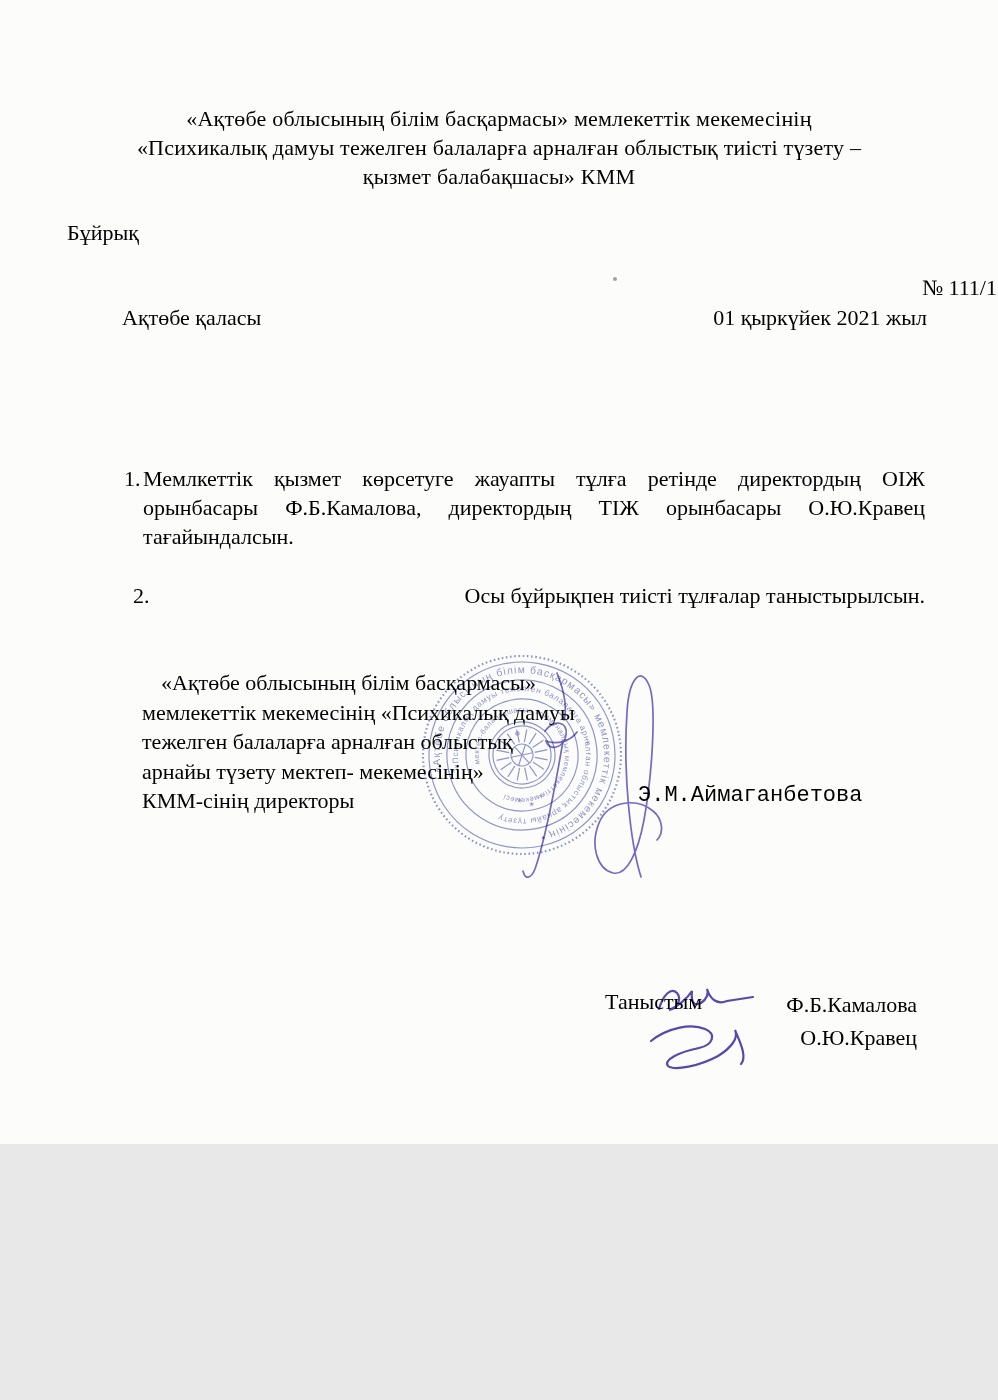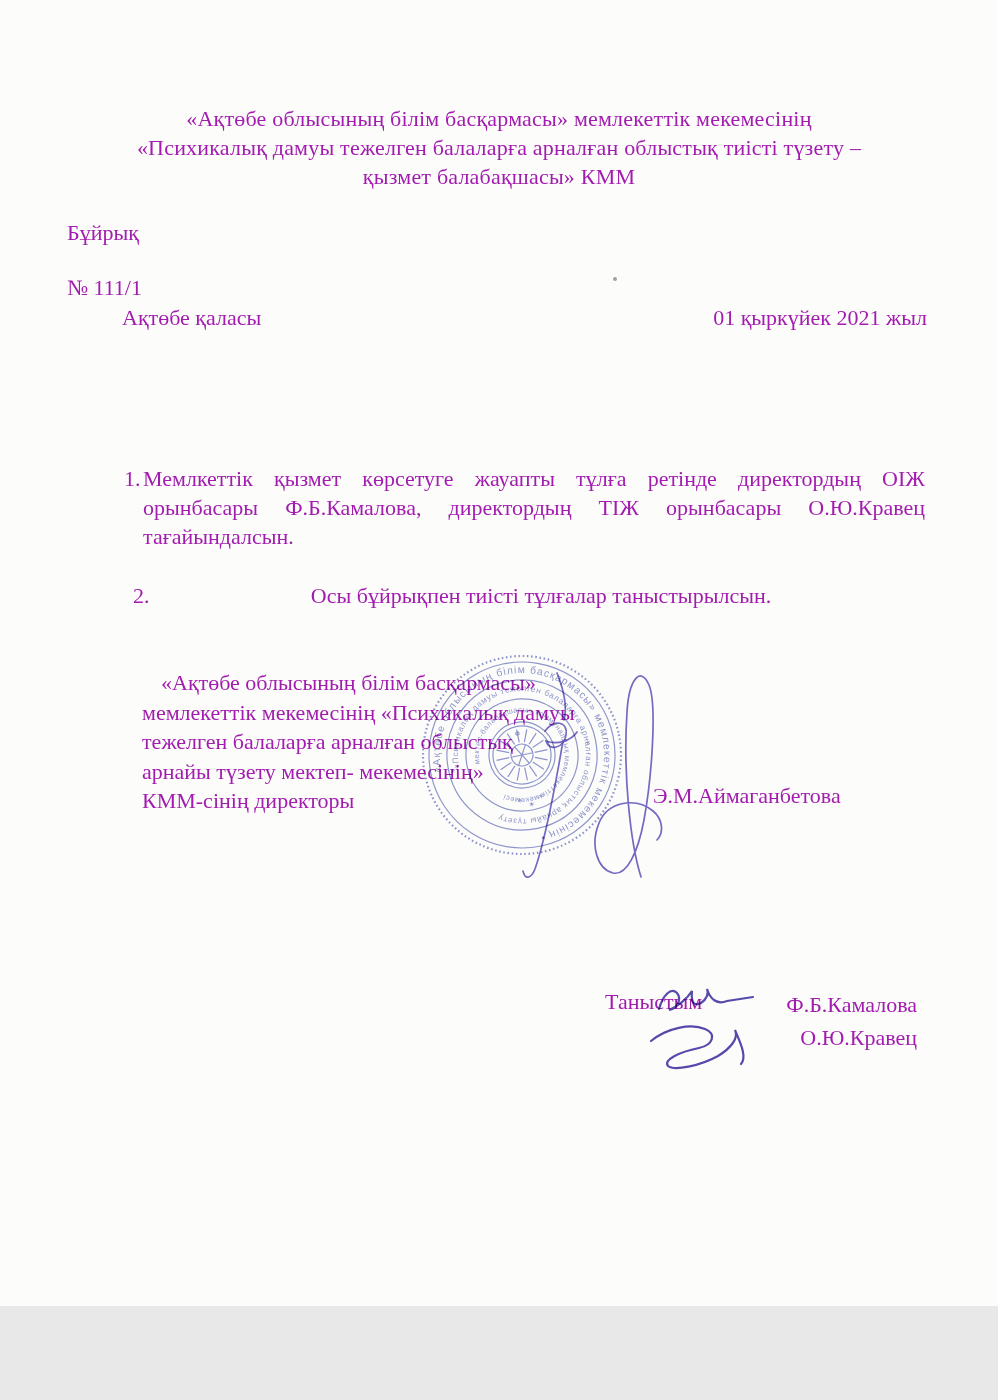--- a/index.html
+++ b/index.html
@@ -1,49 +1,49 @@
 <!DOCTYPE html>
 <html><head>
 <meta charset="utf-8">
 <style>
   html, body { margin: 0; padding: 0; }
   body { background: #e8e8e8; }
   .page {
     position: relative;
     width: 998px;
-    height: 1306px;
+    height: 1144px;
     margin: 0 auto;
     background: #fcfcfa;
     overflow: hidden;
     font-family: "Liberation Serif", "DejaVu Serif", serif;
-    color: #a21caf;
+    color: #000000;
     font-size: 22px;
     line-height: 28px;
   }
   .abs { position: absolute; }
 
   .org-header { top: 104px; left: 0; width: 998px; text-align: center; line-height: 29px; letter-spacing: 0.2px; }
   .doc-type   { top: 219px; left: 67px; width: 930px; }
-  .doc-number { top: 274px; left: 67px; width: 930px; text-align: left; }
+  .doc-number { top: 274px; left: 67px; width: 930px; text-align: right; }
 
   .city-date-row { top: 304px; left: 122px; width: 805px; display: flex; justify-content: space-between; gap: 33px; }
 
   .subject { top: 375px; left: 183px; font-style: italic; line-height: 28px; letter-spacing: 0.3px; }
 
   .order-item { display: flex; align-items: flex-start; line-height: 29px; }
   .item-1 { top: 464px; left: 124px; width: 801px; }
   .item-2 { top: 581px; left: 133px; width: 792px; }
   .order-item .num { flex: none; width: 19px; }
   .item-2 .num { width: 24px; }
   .order-item .itext { flex: 1; text-align: justify; }
-  .item-2 .itext { text-align: center; }
+  .item-2 .itext { text-align: right; }
 
   .signer-block { top: 668px; left: 142px; width: 470px; line-height: 29.5px; }
   .signer-block .l1 { padding-left: 19px; }
-  .signer-name { top: 782px; left: 653px; }
+  .signer-name { top: 782px; left: 638px; font-family: Liberation Mono, monospace; }
 
   .stamp-svg {
     left: 417px; top: 650px; width: 210px; height: 210px;
     transform: rotate(-12deg);
     mix-blend-mode: multiply;
     opacity: 0.85;
   }
   .stamp-svg text { font-family: "Liberation Sans", "DejaVu Sans", sans-serif; }
   .ring-outer  { font-size: 10.3px; letter-spacing: 1.1px; }
   .ring-middle { font-size: 8.2px;  letter-spacing: 0.7px; }

